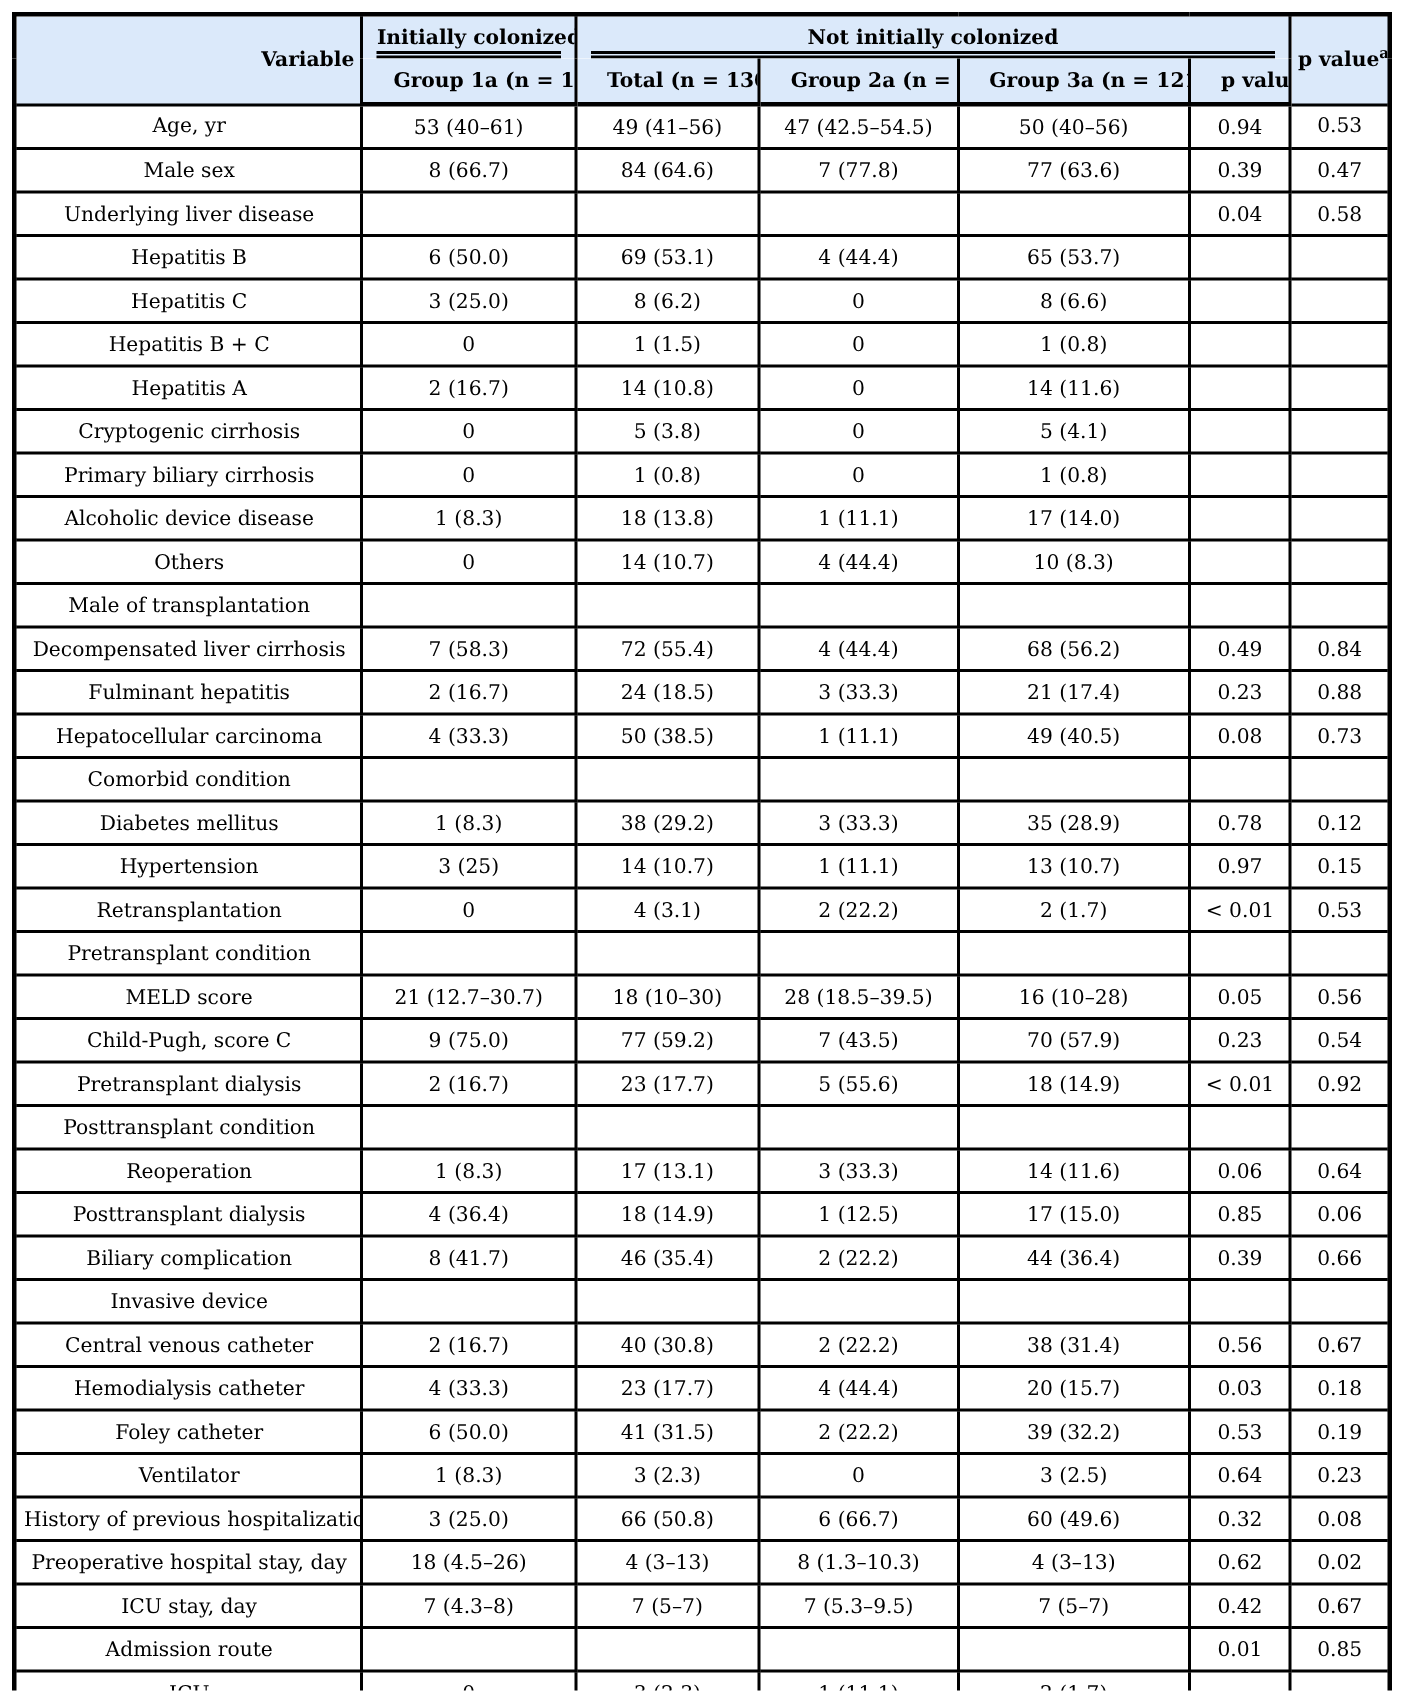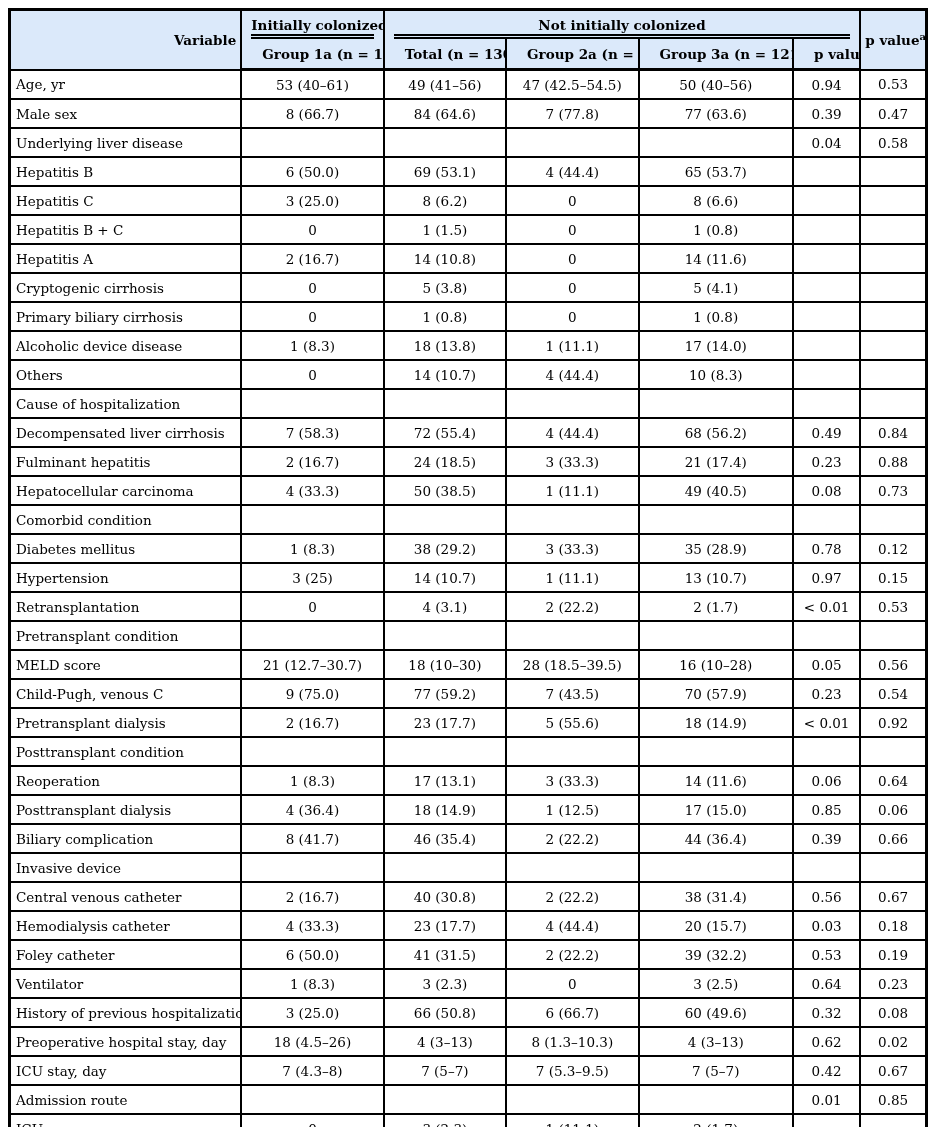--- a/index.html
+++ b/index.html
@@ -52,21 +52,21 @@
   }
   th.pvala-head { vertical-align: middle; }
   thead tr.hdr-row2 th { border-bottom: 3px solid #000; }
   sup.fnote {
     font-size: 10px;
     font-weight: bold;
     vertical-align: super;
     line-height: 0;
   }
   tbody td { text-align: center; height: 25px; }
-  tbody td.var-cell { text-align: left; padding-left: 5px; margin-top: 45px; }
+  tbody td.var-cell { text-align: center; padding-left: 5px; margin-top: 45px; }
 </style>
 </head>
 <body>
 
 <div class="page">
   <table class="stats">
     <colgroup>
       <col style="width:231px">
       <col style="width:142px">
       <col style="width:122px">
@@ -188,21 +188,21 @@
         <tr>
           <td class="var-cell">Others</td>
           <td class="num-cell">0</td>
           <td class="num-cell">14 (10.7)</td>
           <td class="num-cell">4 (44.4)</td>
           <td class="num-cell">10 (8.3)</td>
           <td class="num-cell"></td>
           <td class="num-cell"></td>
         </tr>
         <tr>
-          <td class="var-cell">Cause of hospitalization</td>
+          <td class="var-cell">Male of transplantation</td>
           <td class="num-cell"></td>
           <td class="num-cell"></td>
           <td class="num-cell"></td>
           <td class="num-cell"></td>
           <td class="num-cell"></td>
           <td class="num-cell"></td>
         </tr>
         <tr>
           <td class="var-cell">Decompensated liver cirrhosis</td>
           <td class="num-cell">7 (58.3)</td>
@@ -278,21 +278,21 @@
         <tr>
           <td class="var-cell">MELD score</td>
           <td class="num-cell">21 (12.7–30.7)</td>
           <td class="num-cell">18 (10–30)</td>
           <td class="num-cell">28 (18.5–39.5)</td>
           <td class="num-cell">16 (10–28)</td>
           <td class="num-cell">0.05</td>
           <td class="num-cell">0.56</td>
         </tr>
         <tr>
-          <td class="var-cell">Child-Pugh, venous C</td>
+          <td class="var-cell">Child-Pugh, score C</td>
           <td class="num-cell">9 (75.0)</td>
           <td class="num-cell">77 (59.2)</td>
           <td class="num-cell">7 (43.5)</td>
           <td class="num-cell">70 (57.9)</td>
           <td class="num-cell">0.23</td>
           <td class="num-cell">0.54</td>
         </tr>
         <tr>
           <td class="var-cell">Pretransplant dialysis</td>
           <td class="num-cell">2 (16.7)</td>

